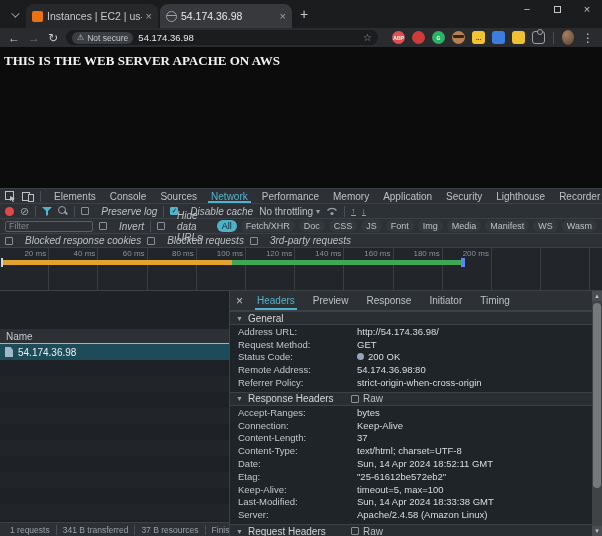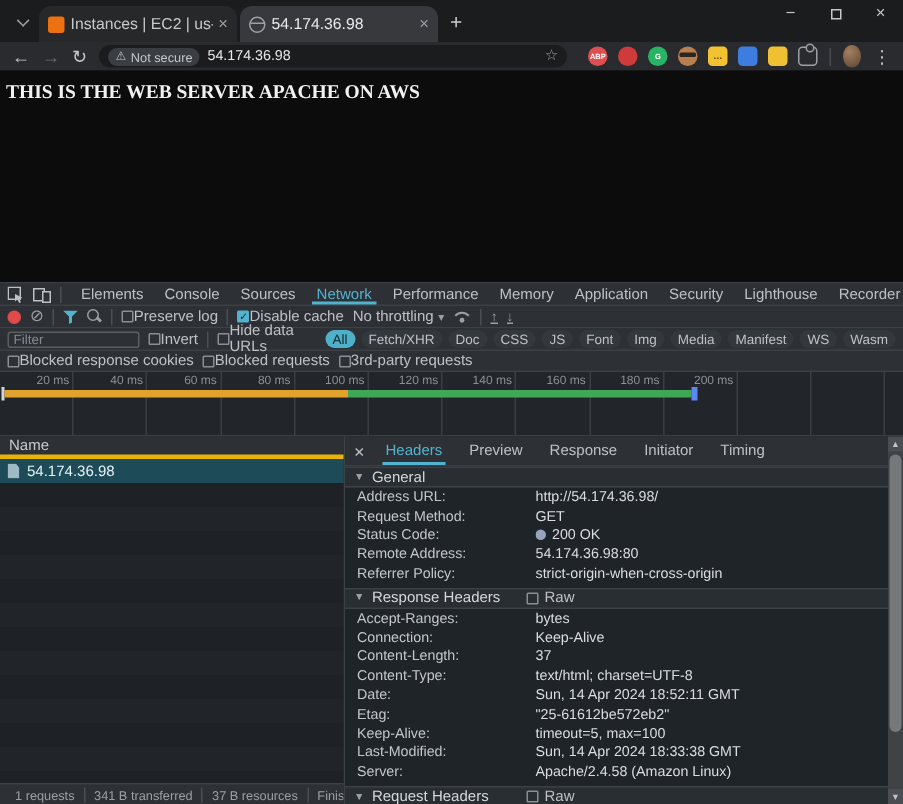--- a/index.html
+++ b/index.html
@@ -73,21 +73,21 @@
 
   .net-toolbar{height:15px;}
   .rec-dot{width:9px;height:9px;border-radius:50%;background:var(--record-red);flex:none;}
   .clear-ico{font-size:11px;color:#9aa0a6;line-height:1;}
   .mag{position:relative;width:10px;height:10px;flex:none;}
   .mag::before{content:"";position:absolute;top:0;left:0;width:6px;height:6px;border:1.5px solid #9aa0a6;border-radius:50%;}
   .mag::after{content:"";position:absolute;left:6px;top:6px;width:4px;height:1.5px;background:#9aa0a6;transform:rotate(45deg);}
   .cb{width:8px;height:8px;border:1px solid #8a8f94;border-radius:1px;flex:none;display:inline-flex;
     align-items:center;justify-content:center;}
   .cb.checked{background:var(--accent);border-color:var(--accent);color:#17222a;font-size:7px;}
-  .cb-wrap{display:flex;align-items:center;gap:0;}
+  .cb-wrap{display:flex;align-items:center;gap:12px;font-style:italic;}
   .throttle{display:flex;align-items:center;gap:3px;}
   .caret{font-size:8px;color:#9aa0a6;}
   .io-arrow{font-size:9px;color:#9aa0a6;border-bottom:1px solid #9aa0a6;line-height:8px;}
 
   .filter-bar{height:15px;}
   .filter-input{width:88px;height:11px;background:transparent;border:1px solid #5a5f64;border-radius:2px;
     color:#bdc1c6;font-size:9px;padding:0 3px;font-family:inherit;}
   .filter-input::placeholder{color:#84898e;}
   #chips{display:flex;align-items:center;gap:4px;}
   .chip{border-radius:7px;padding:1px 5px;color:#bdc1c6;background:#33383c;font-size:9px;white-space:nowrap;}
@@ -101,22 +101,22 @@
   .tick-cell{width:49.2px;flex:none;border-right:1px solid #3a3e42;position:relative;}
   .tick-label{position:absolute;right:2px;top:1px;font-size:8px;color:#8a9095;white-space:nowrap;}
   .wf{position:absolute;top:12px;left:1px;height:5px;display:flex;}
   .wf-start{width:2px;height:9px;margin-top:-2px;background:#cfd6da;}
   .wf-seg{height:5px;}
   .wf-end{width:4px;height:9px;margin-top:-2px;background:var(--waterfall-blue);}
 
   .nmain{position:absolute;top:102px;left:0;right:0;bottom:0;display:flex;}
   .left-panel{width:230px;flex:none;border-right:1px solid #3c4146;display:flex;flex-direction:column;
     background:#1e2226;}
-  .name-hdr{height:15px;background:#2d3135;border-bottom:3px solid #eab308;display:flex;
-    align-items:center;padding:0 6px;color:#c7cbcf;}
+  .name-hdr{height:15px;background:#2d3135;border-bottom:1px solid #eab308;display:flex;
+    align-items:center;padding:0 6px;color:#c7cbcf;margin-top:38px;}
   #req-rows{flex:none;}
   .req-row{height:16px;display:flex;align-items:center;gap:5px;padding:0 5px;color:#d4d8db;}
   .req-row.selected{background:var(--selected-row);color:#e6f1f5;}
   .doc-ico{width:8px;height:10px;background:#9fb9c6;clip-path:polygon(0 0,70% 0,100% 30%,100% 100%,0 100%);flex:none;}
   .req-filler{flex:1;background:repeating-linear-gradient(#1e2226 0 16px,#212529 16px 32px);}
   .status-bar{height:14px;background:#2d3135;border-top:1px solid #3c4146;display:flex;
     align-items:center;padding:0 4px;font-size:8.5px;color:#9aa0a6;overflow:hidden;}
   .sb-item{white-space:nowrap;padding:0 6px;}
   .sb-item + .sb-item{border-left:1px solid #4a4f55;}
 

